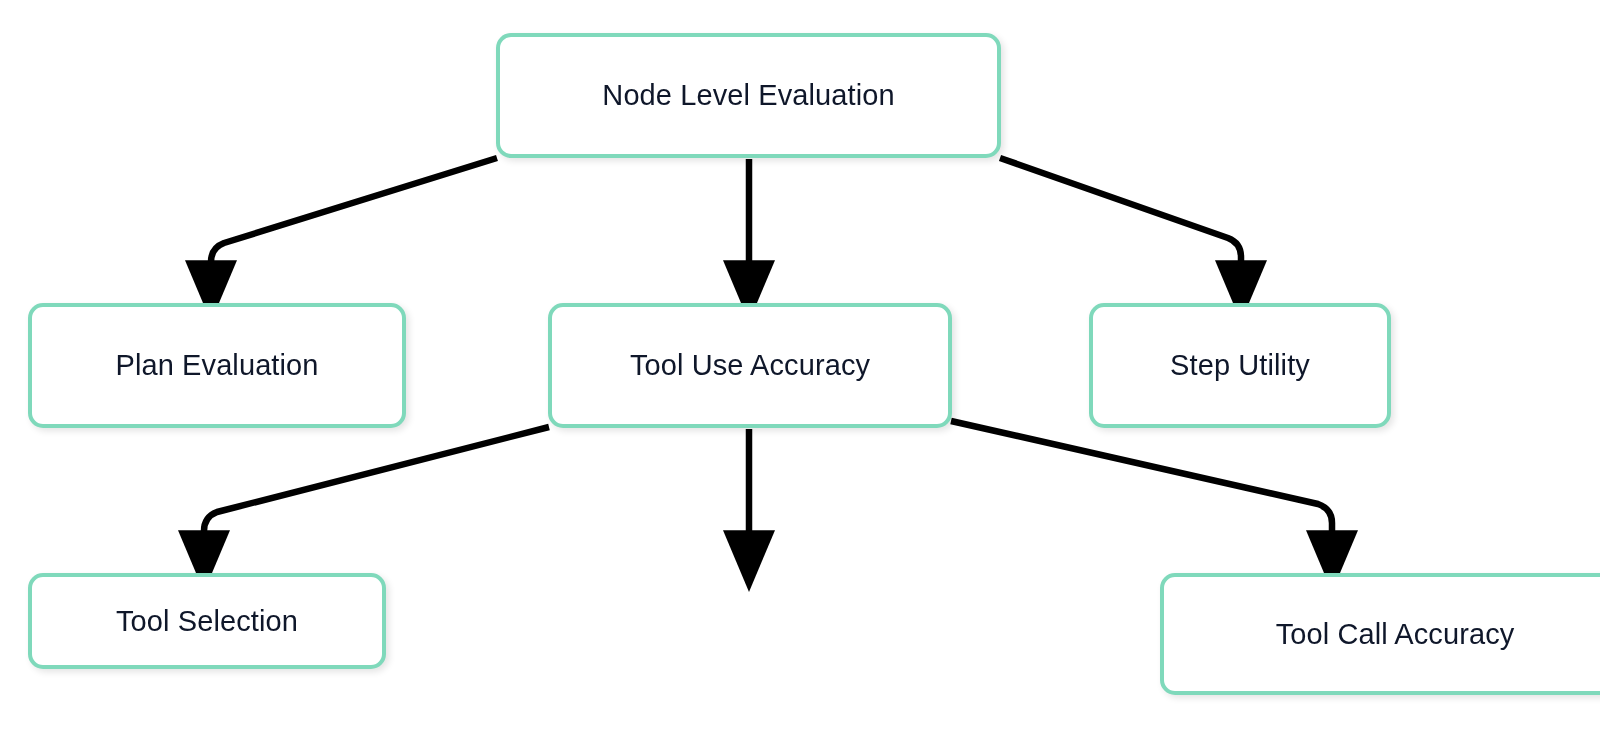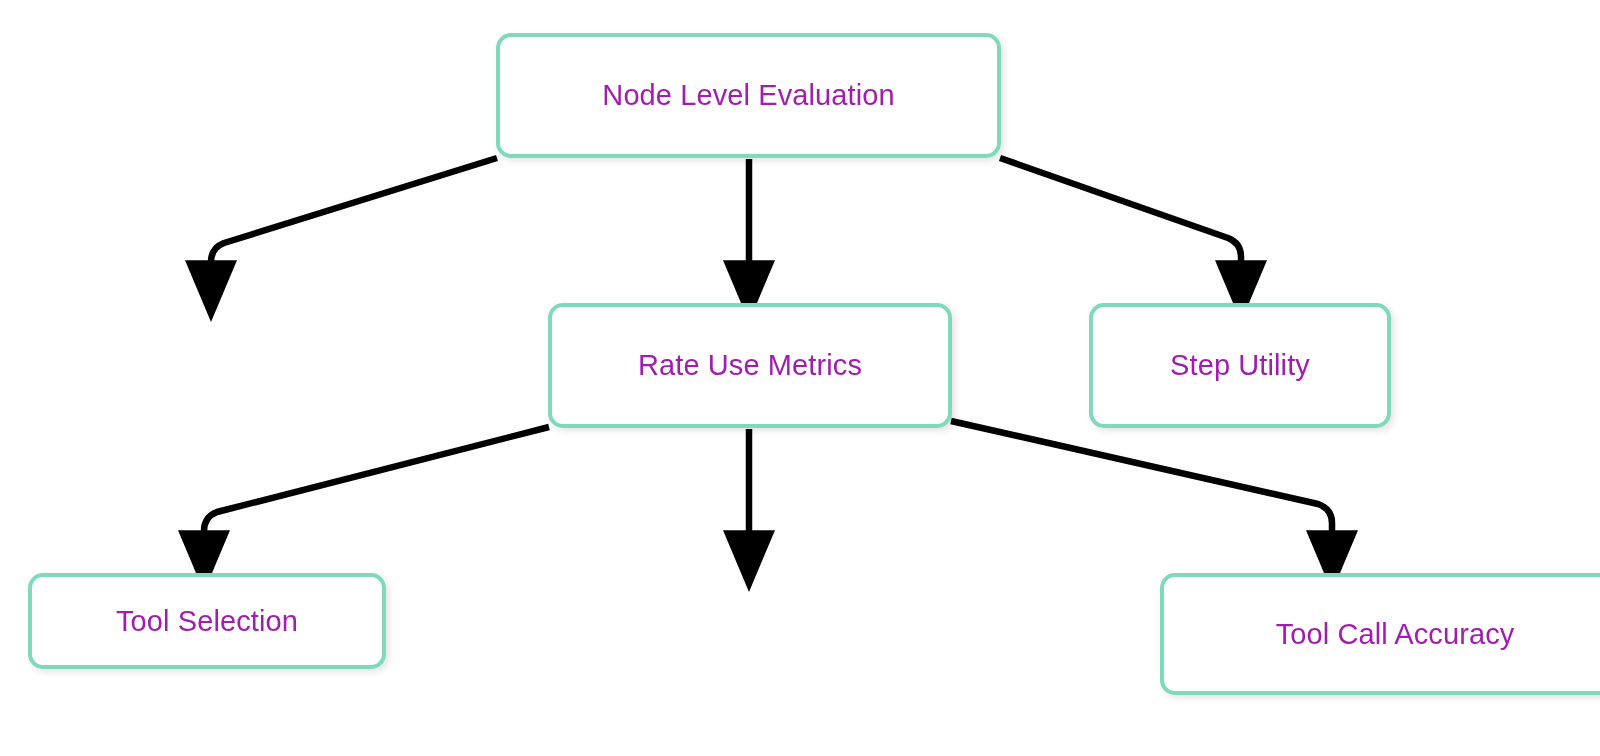--- a/index.html
+++ b/index.html
@@ -35,21 +35,21 @@
     display: flex;
     align-items: center;
     justify-content: center;
     box-shadow: 3px 3px 7px rgba(0,0,0,0.11);
     z-index: 2;
   }
   .node-label {
     font-family: "Liberation Sans", sans-serif;
     font-size: 29px;
     font-weight: 400;
-    color: #a21caf;
+    color: #0f172a;
     letter-spacing: 0.1px;
     white-space: nowrap;
     line-height: 1;
   }
 
   
   #node-root            { left: 496px;  top: 33px;  width: 505px; height: 125px; }
   #node-plan-evaluation { left: 28px;   top: 303px; width: 378px; height: 125px; }
   #node-tool-use-metrics{ left: 548px;  top: 303px; width: 404px; height: 125px; }
   #node-step-utility    { left: 1089px; top: 303px; width: 302px; height: 125px; text-align: right; }
@@ -79,23 +79,26 @@
 
     <path d="M 749 429 L 749 538" fill="none" stroke="#000000" stroke-width="6.5" stroke-linecap="butt" marker-end="url(#arrowhead)"></path>
 
     <path d="M 951 421 L 1318 504 Q 1332 509 1332 523 L 1332 538" fill="none" stroke="#000000" stroke-width="6.5" stroke-linecap="butt" stroke-linejoin="round" marker-end="url(#arrowhead)"></path>
   </svg>
 
   <div class="node" id="node-root">
     <span class="node-label">Node Level Evaluation</span>
   </div>
 
+  <div class="node" id="node-plan-evaluation">
+    <span class="node-label">Plan Evaluation</span>
+  </div>
 
   <div class="node" id="node-tool-use-metrics">
-    <span class="node-label">Rate Use Metrics</span>
+    <span class="node-label">Tool Use Accuracy</span>
   </div>
 
   <div class="node" id="node-step-utility">
     <span class="node-label">Step Utility</span>
   </div>
 
   <div class="node" id="node-tool-selection">
     <span class="node-label">Tool Selection</span>
   </div>
 

